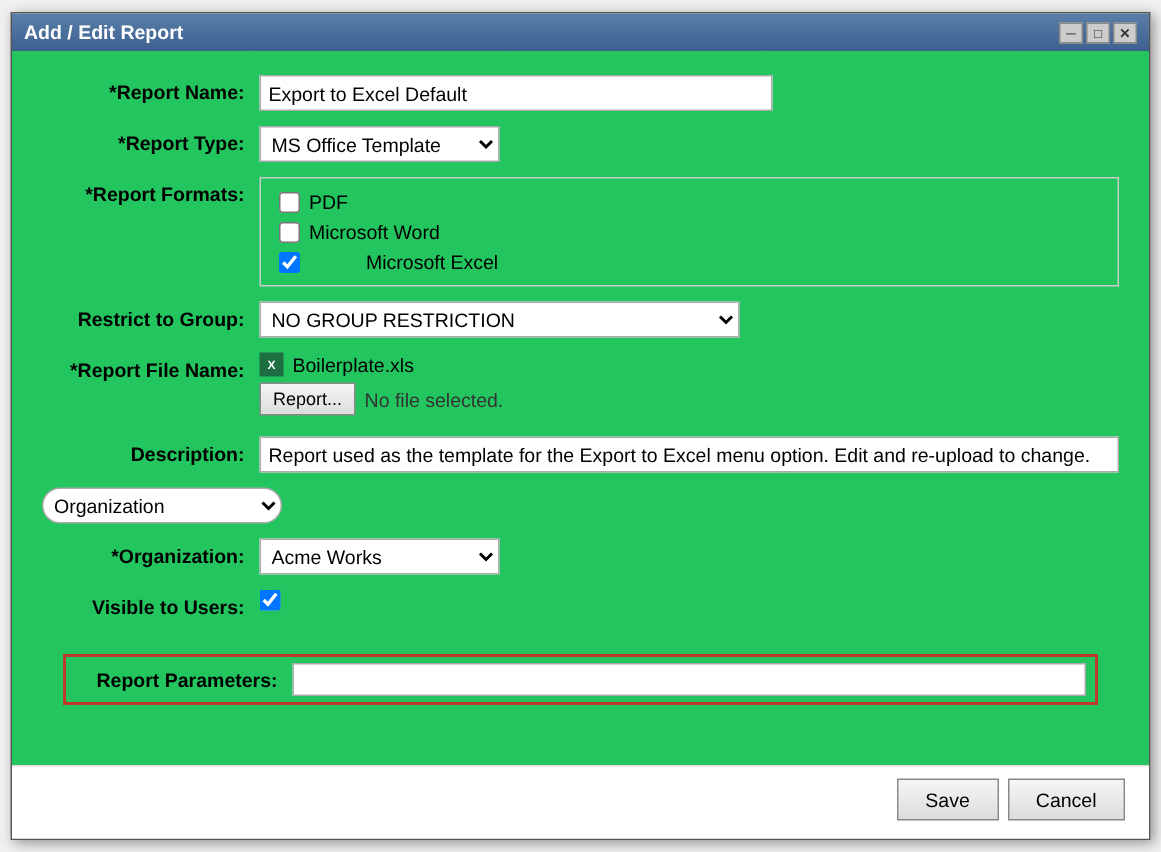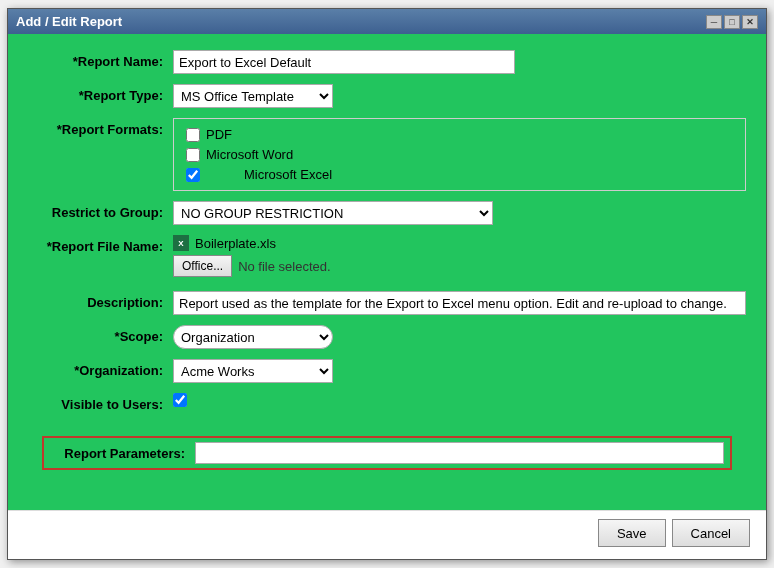--- a/index.html
+++ b/index.html
@@ -263,35 +263,34 @@
     </div>
 
     <div class="form-row">
       <div class="form-label">*Report File Name:</div>
       <div class="form-content">
         <div class="file-row">
           <div class="excel-icon">X</div>
           <span>Boilerplate.xls</span>
         </div>
         <div class="file-row">
-          <button class="browse-btn">Office...</button>
+          <button class="browse-btn">Report...</button>
           <span class="no-file-text">No file selected.</span>
         </div>
       </div>
     </div>
 
     <div class="form-row">
       <div class="form-label">Description:</div>
       <div class="form-content">
         <input type="text" class="description-input" value="Report used as the template for the Export to Excel menu option. Edit and re-upload to change." style="">
       </div>
     </div>
 
     <div class="form-row">
-      <div class="form-label">*Scope:</div>
       <div class="form-content">
         <select class="scope-select">
           <option>Organization</option>
           <option>Global</option>
           <option>User</option>
         </select>
       </div>
     </div>
 
     <div class="form-row">

